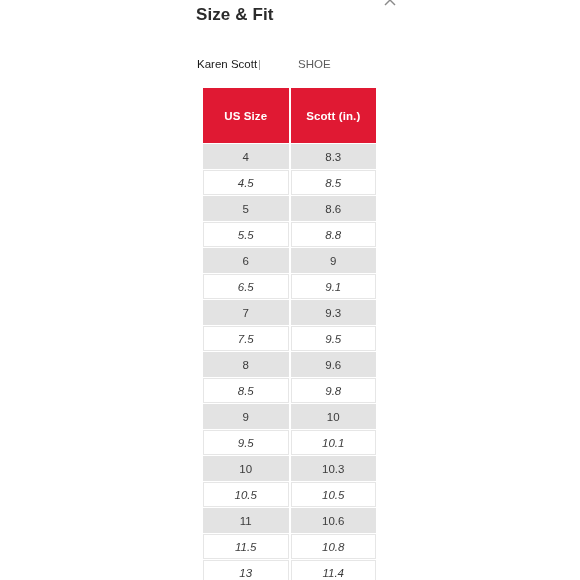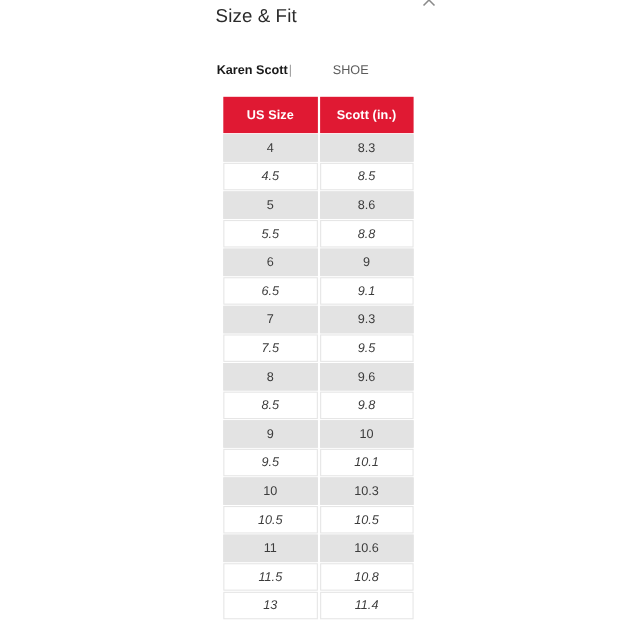--- a/index.html
+++ b/index.html
@@ -44,36 +44,36 @@
   }
   .close-btn svg { display: block; }
 
   
   .title {
     position: absolute;
     left: 196px;
     top: 5px;
     font-size: 17px;
     color: #2b2b2b;
-    font-weight: 400;
+    font-weight: 700;
     letter-spacing: 0.1px;
     white-space: nowrap;
   }
 
   
   .brand-line {
     position: absolute;
     left: 197px;
     top: 57px;
     font-size: 11.5px;
     white-space: nowrap;
     line-height: 14px;
   }
   .brand-name {
-    font-weight: bold;
+    font-weight: normal;
     color: #1a1a1a;
   }
   .brand-sep {
     color: #9c9c9c;
     font-weight: 400;
     padding: 0 1px;
   }
   .brand-cat {
     color: #5c5c5c;
     font-weight: 400;
@@ -89,21 +89,21 @@
     border-collapse: separate;
     border-spacing: 2px 1px;
     table-layout: fixed;
   }
   .size-table th {
     background: #e01933;
     color: #ffffff;
     font-size: 11.5px;
     font-weight: bold;
     height: 29px;
-    padding: 2px;
+    padding: 13px;
     letter-spacing: 0.1px;
     vertical-align: middle;
   }
   .size-table td {
     height: 23px;
     text-align: center;
     font-size: 11.5px;
     color: #3c3c3c;
     padding: 0;
     vertical-align: middle;

